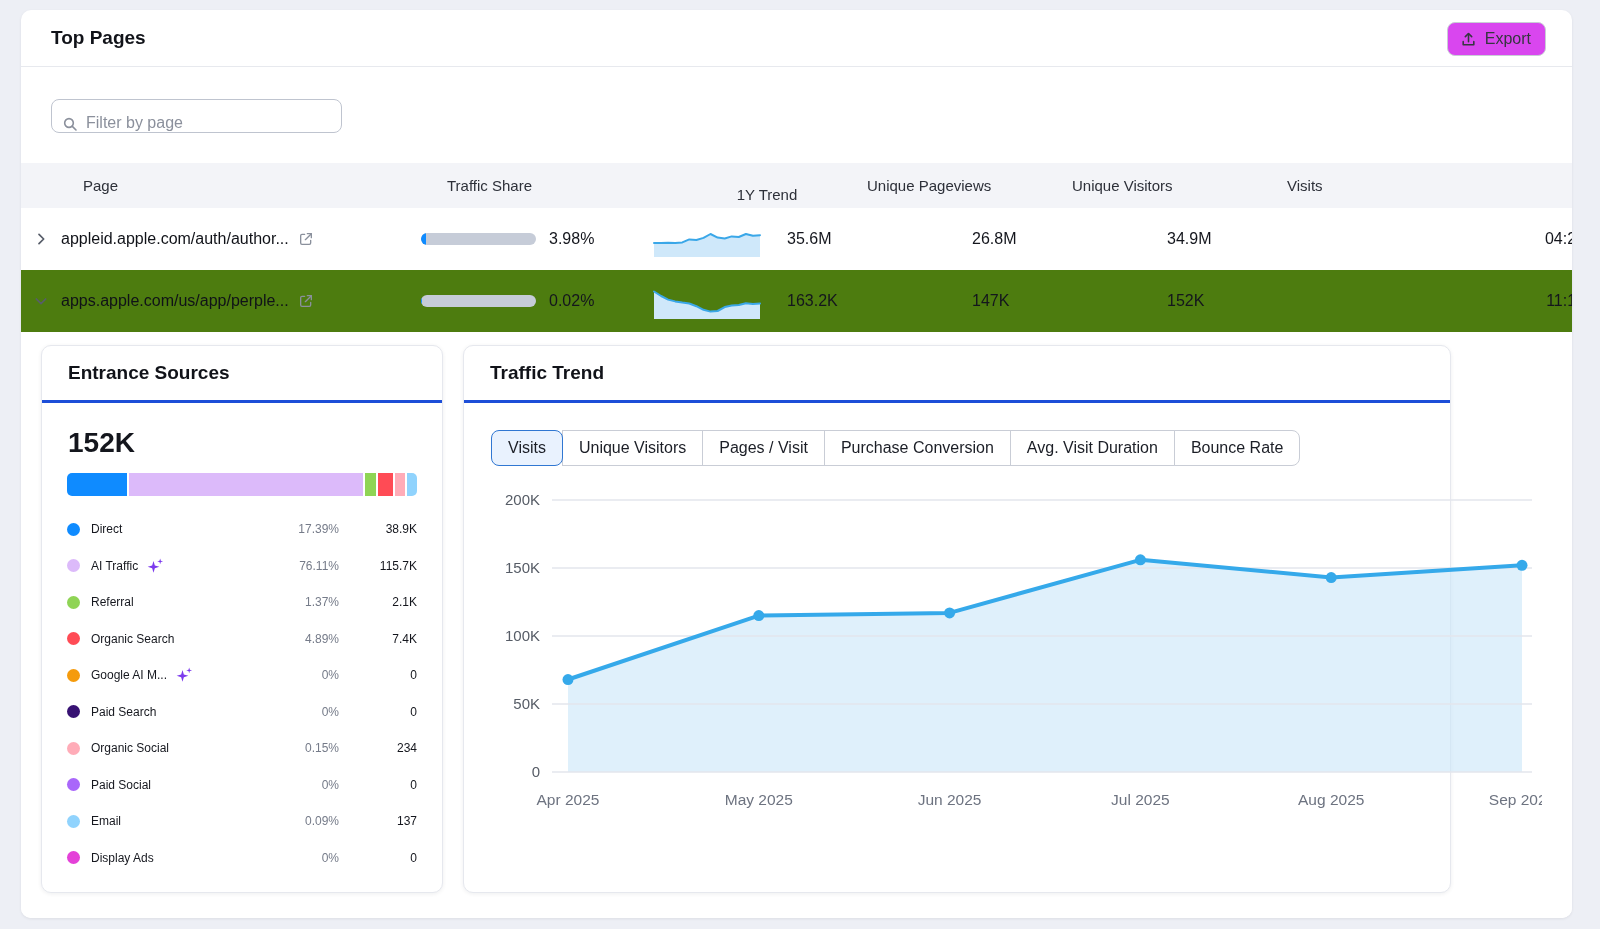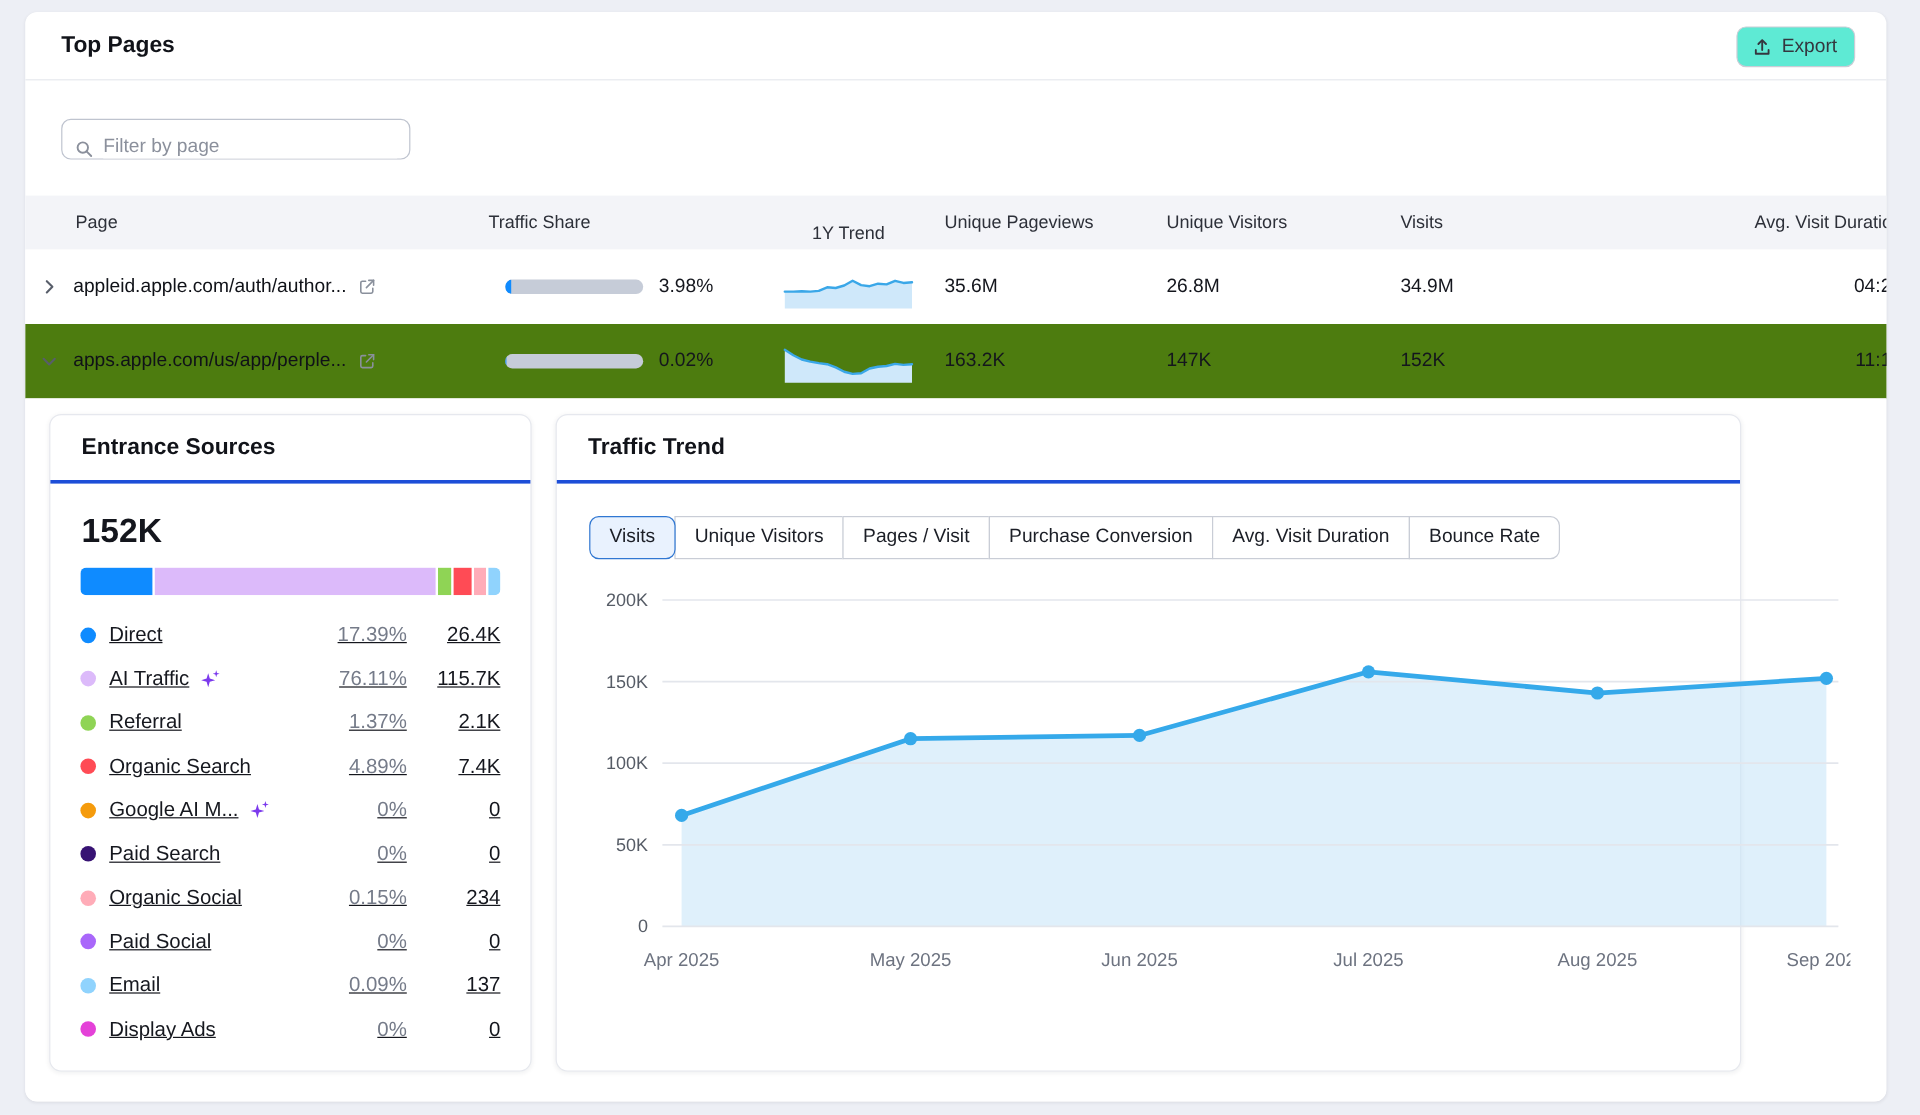--- a/index.html
+++ b/index.html
@@ -8,36 +8,36 @@
 
   
   .outer-card { position:absolute; left:21px; top:10px; width:1551px; height:908px;
                 background:#fff; border-radius:10px; box-shadow:0 1px 3px rgba(20,22,40,.08);
                 overflow:hidden; }
 
   .card-header { height:57px; border-bottom:1px solid #e7e9ee; position:relative; }
   .card-title  { position:absolute; left:30px; top:17px; font-size:19px; font-weight:700; color:#111319; }
 
   .export-btn { position:absolute; right:26px; top:12px; height:34px; padding:0 14px 0 12px;
-                display:flex; align-items:center; gap:8px; background:#5eead4;
+                display:flex; align-items:center; gap:8px; background:#d946ef;
                 border:1px solid #c9cdd6; border-radius:8px; font-size:16px; color:#34373f; cursor:pointer; }
 
   
   .filter-wrap { padding:32px 30px 30px 30px; }
   .filter-input { width:291px; height:34px; border:1px solid #bfc4cf; border-radius:8px;
                   display:flex; align-items:flex-end; padding:0 10px; gap:8px; background:#fff; }
   .filter-input input { border:none; outline:none; flex:1; font-size:16px; color:#333;
                         font-family:"Liberation Sans",sans-serif; }
   .filter-input input::placeholder { color:#8b909c; }
 
   
   .ptable { width:1580px; }
   .trow { display:grid; grid-template-columns:40px 346px 220px 160px 185px 195px 195px 239px;
           align-items:center; }
-  .thead { background:#f3f4f8; height:45px; font-size:15px; color:#2d3039; }
+  .thead { background:#f3f4f8; height:45px; font-size:15px; color:#2d3039;gap:20px; }
   .tbody-row { height:62px; font-size:16px; background:#fff; }
   .tbody-row.expanded { background:#4d7c0f; }
   .c-right { text-align:left; padding-right:12px; }
   .c-right-last { text-align:right; padding-right:16px; }
   .c-center { text-align:center;margin-top:18px; }
   .th-page { padding-left:2px; }
   .cell-expander { display:flex; justify-content:center; align-items:center; cursor:pointer; }
   .cell-page { display:flex; align-items:center; gap:9px; color:#101218; overflow:hidden;
                white-space:nowrap; cursor:pointer; }
   .cell-share { display:flex; align-items:center; gap:13px; padding-left:14px; }
@@ -51,21 +51,21 @@
                 box-shadow:0 1px 4px rgba(20,22,40,.07); }
   .ic-header { height:57px; border-bottom:3px solid #1d4ed8; display:flex; align-items:center; }
   .ic-title  { margin-left:26px; font-size:19px; font-weight:700; color:#111319; }
 
   #entrance-card { left:20px; top:13px; width:402px; height:548px; }
   .es-total { margin:24px 0 14px 26px; font-size:28px; font-weight:700; color:#14161d; }
   .es-bar { margin:0 25px; height:23px; display:flex; gap:2px; border-radius:5px; overflow:hidden; }
   .es-bar span { height:100%; }
   .es-list { margin:15px 25px 0 25px; }
   .es-row { display:grid; grid-template-columns:24px 1fr 78px 78px; align-items:center; height:36.5px;
-            font-size:17px;text-decoration:underline; }
+            font-size:12px; }
   .es-dot { width:13px; height:13px; border-radius:50%; }
   .es-label { display:flex; align-items:center; gap:8px; color:#16181f; white-space:nowrap; }
   .es-pct { text-align:right; color:#757b89; }
   .es-val { text-align:right; color:#14161d; }
 
   #trend-card { left:442px; top:13px; width:988px; height:548px; }
   .tabs { display:flex; margin:27px 0 0 27px; }
   .tab { height:36px; display:flex; align-items:center; padding:0 16px; font-size:16px; color:#1b1e26;
          background:#fff; border:1px solid #c9cdd6; margin-left:-1px; cursor:pointer; position:relative; }
   .tab:first-child { border-radius:8px 0 0 8px; margin-left:0; }
@@ -195,21 +195,21 @@
           <span style="width: 2.9%; background: rgb(255, 172, 184);"></span>
           <span style="width: 2.9%; background: rgb(144, 211, 253);"></span>
         </div>
       <div class="es-list" id="es-list">
           <div class="es-row">
             <span class="es-dot" style="background: rgb(15, 139, 255);"></span>
             <span class="es-label">
               <span>Direct</span>
             </span>
             <span class="es-pct">17.39%</span>
-            <span class="es-val">26.4K</span>
+            <span class="es-val">38.9K</span>
           </div>
           <div class="es-row">
             <span class="es-dot" style="background: rgb(220, 186, 250);"></span>
             <span class="es-label">
               <span>AI Traffic</span>
               <svg width="20" height="20" viewBox="0 0 24 24" fill="#7c3aed">
                 <path d="M9 6 L10.6 11.4 L16 13 L10.6 14.6 L9 20 L7.4 14.6 L2 13 L7.4 11.4 Z"></path>
                 <path d="M17 3 L17.8 5.7 L20.5 6.5 L17.8 7.3 L17 10 L16.2 7.3 L13.5 6.5 L16.2 5.7 Z"></path>
               </svg>
             </span>

